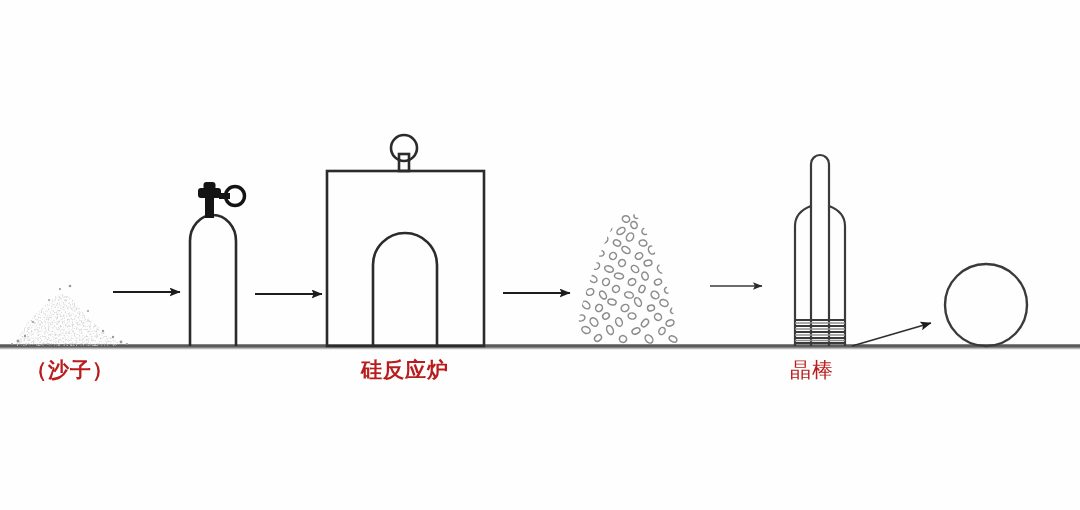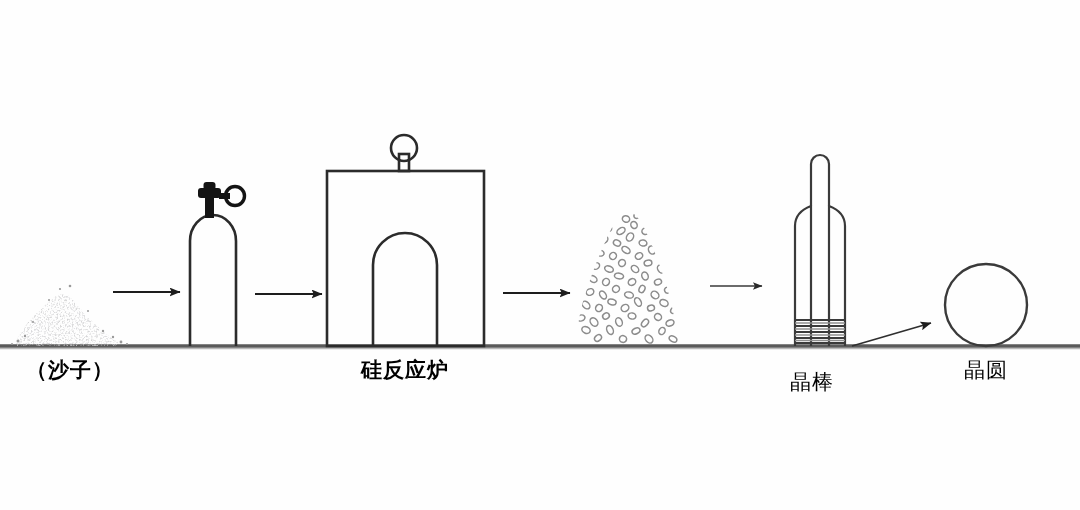--- a/index.html
+++ b/index.html
@@ -24,21 +24,21 @@
     left: 0;
     top: 0;
     width: 1080px;
     height: 510px;
   }
   .label {
     position: absolute;
     text-align: center;
     font-size: 21px;
     letter-spacing: 1px;
-    color: #000000;
+    color: #b91c1c;
     font-family: "Liberation Serif", "DejaVu Serif", serif;
     white-space: nowrap;
     user-select: none;
   }
   .label.bold {
     font-weight: 700;
   }
 </style>
 </head>
 <body>
@@ -259,17 +259,16 @@
     </g>
 
   </svg>
 
   <div class="label bold" style="left:0; top:356px; width:140px;">（沙子）</div>
 
 
   <div class="label bold" style="left:335px; top:356px; width:140px;">硅反应炉</div>
 
 
-  <div class="label" style="left:752px; top:356px; width:120px;margin-top:12px;">晶棒</div>
-
-  <div class="label" style="left:926px; top:356px; width:120px;">晶圆</div>
+  <div class="label" style="left:752px; top:356px; width:120px;">晶棒</div>
+
 
 </div>
 
 </body></html>

